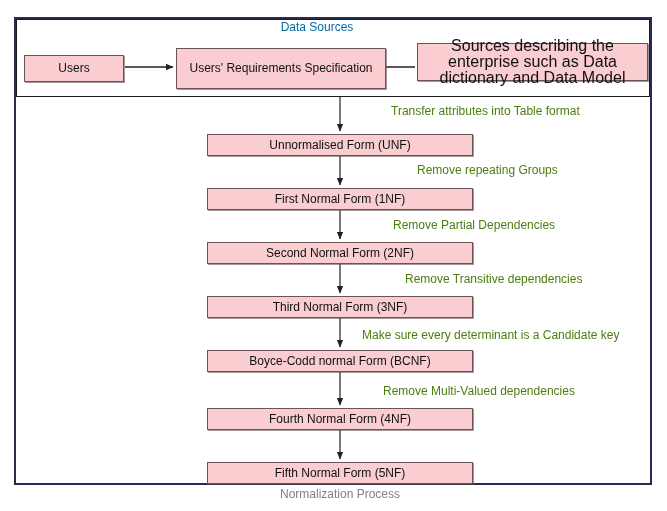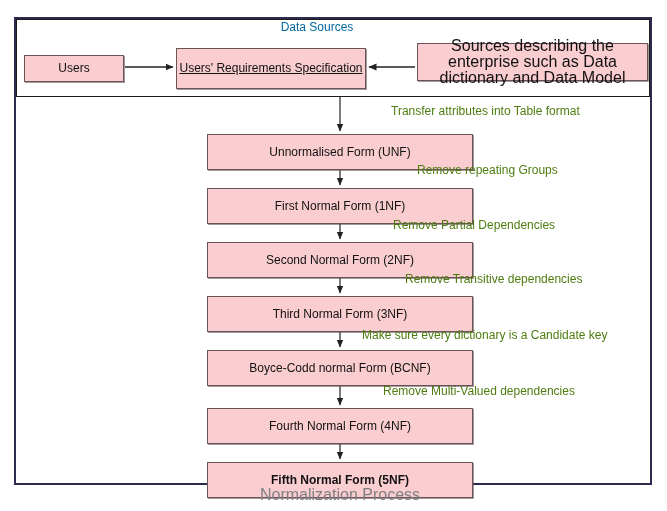--- a/index.html
+++ b/index.html
@@ -68,36 +68,36 @@
     align-items: center;
     justify-content: center;
     text-align: center;
     font-size: 12px;
     line-height: 15px;
     color: #111111;
     box-shadow: 1px 1px 0 rgba(90,70,72,0.55);
   }
 
   .box-users        { left: 24px;  top: 55px;  width: 100px; height: 27px; }
-  .box-reqspec      { left: 176px; top: 48px;  width: 190px; height: 41px; text-decoration: underline; }
+  .box-reqspec      { left: 176px; top: 48px;  width: 210px; height: 41px; }
   .box-sources      { left: 417px; top: 43px;  width: 231px; height: 38px;
                       font-size: 16px; line-height: 16px; padding: 0 6px; }
 
   .box-nf {
     left: 207px;
     width: 266px;
-    height: 36px;
+    height: 22px;
   }
   .nf0 { top: 134px; }
   .nf1 { top: 188px; }
   .nf2 { top: 242px; }
   .nf3 { top: 296px; }
   .nf4 { top: 350px; }
   .nf5 { top: 408px; }
-  .nf6 { top: 462px; font-weight: bold; }
+  .nf6 { top: 462px; }
 
   
   .edge-label {
     position: absolute;
     font-size: 12px;
     line-height: 14px;
     color: #4d7c0f;
     white-space: nowrap;
   }
   .el0 { left: 391px; top: 104px; }
@@ -108,21 +108,21 @@
   .el5 { left: 383px; top: 384px; }
   .el6 { left: 418px; top: 437px; }
 
   
   .caption {
     position: absolute;
     left: 207px;
     top: 487px;
     width: 266px;
     text-align: center;
-    font-size: 16px;
+    font-size: 12px;
     line-height: 15px;
     color: #808080;
   }
 
   svg.arrows {
     position: absolute;
     left: 0;
     top: 0;
     width: 667px;
     height: 511px;
@@ -174,18 +174,18 @@
   <div class="pbox box-nf nf2">Second Normal Form (2NF)</div>
   <div class="pbox box-nf nf3">Third Normal Form (3NF)</div>
   <div class="pbox box-nf nf4">Boyce-Codd normal Form (BCNF)</div>
   <div class="pbox box-nf nf5">Fourth Normal Form (4NF)</div>
   <div class="pbox box-nf nf6">Fifth Normal Form (5NF)</div>
 
   <div class="edge-label el0">Transfer attributes into Table format</div>
   <div class="edge-label el1">Remove repeating Groups</div>
   <div class="edge-label el2">Remove Partial Dependencies</div>
   <div class="edge-label el3">Remove Transitive dependencies</div>
-  <div class="edge-label el4">Make sure every dictionary is a Candidate key</div>
+  <div class="edge-label el4">Make sure every determinant is a Candidate key</div>
   <div class="edge-label el5">Remove Multi-Valued dependencies</div>
 
   <div class="caption">Normalization Process</div>
 
 </div>
 
 </body></html>

